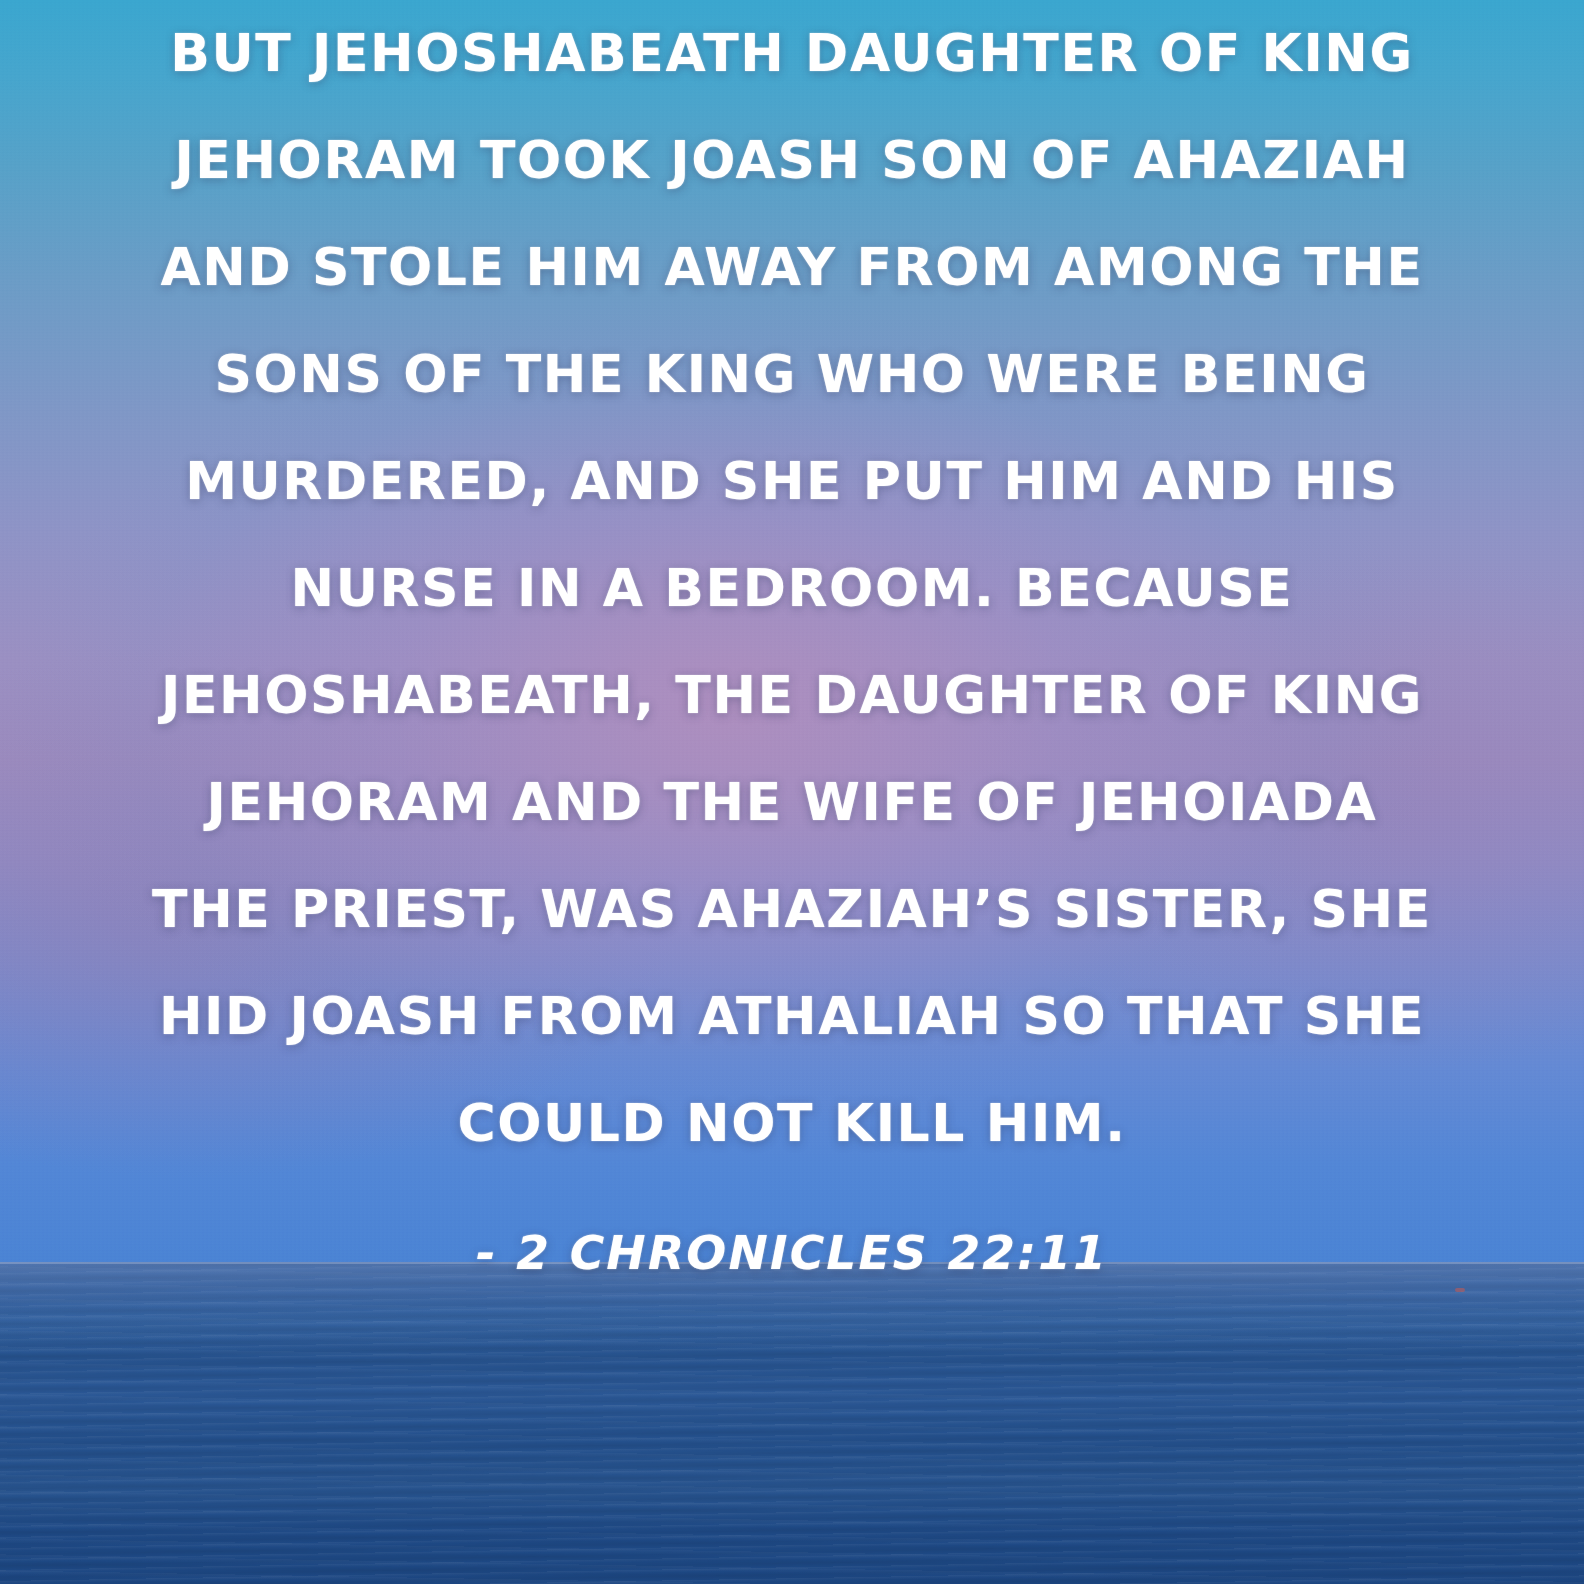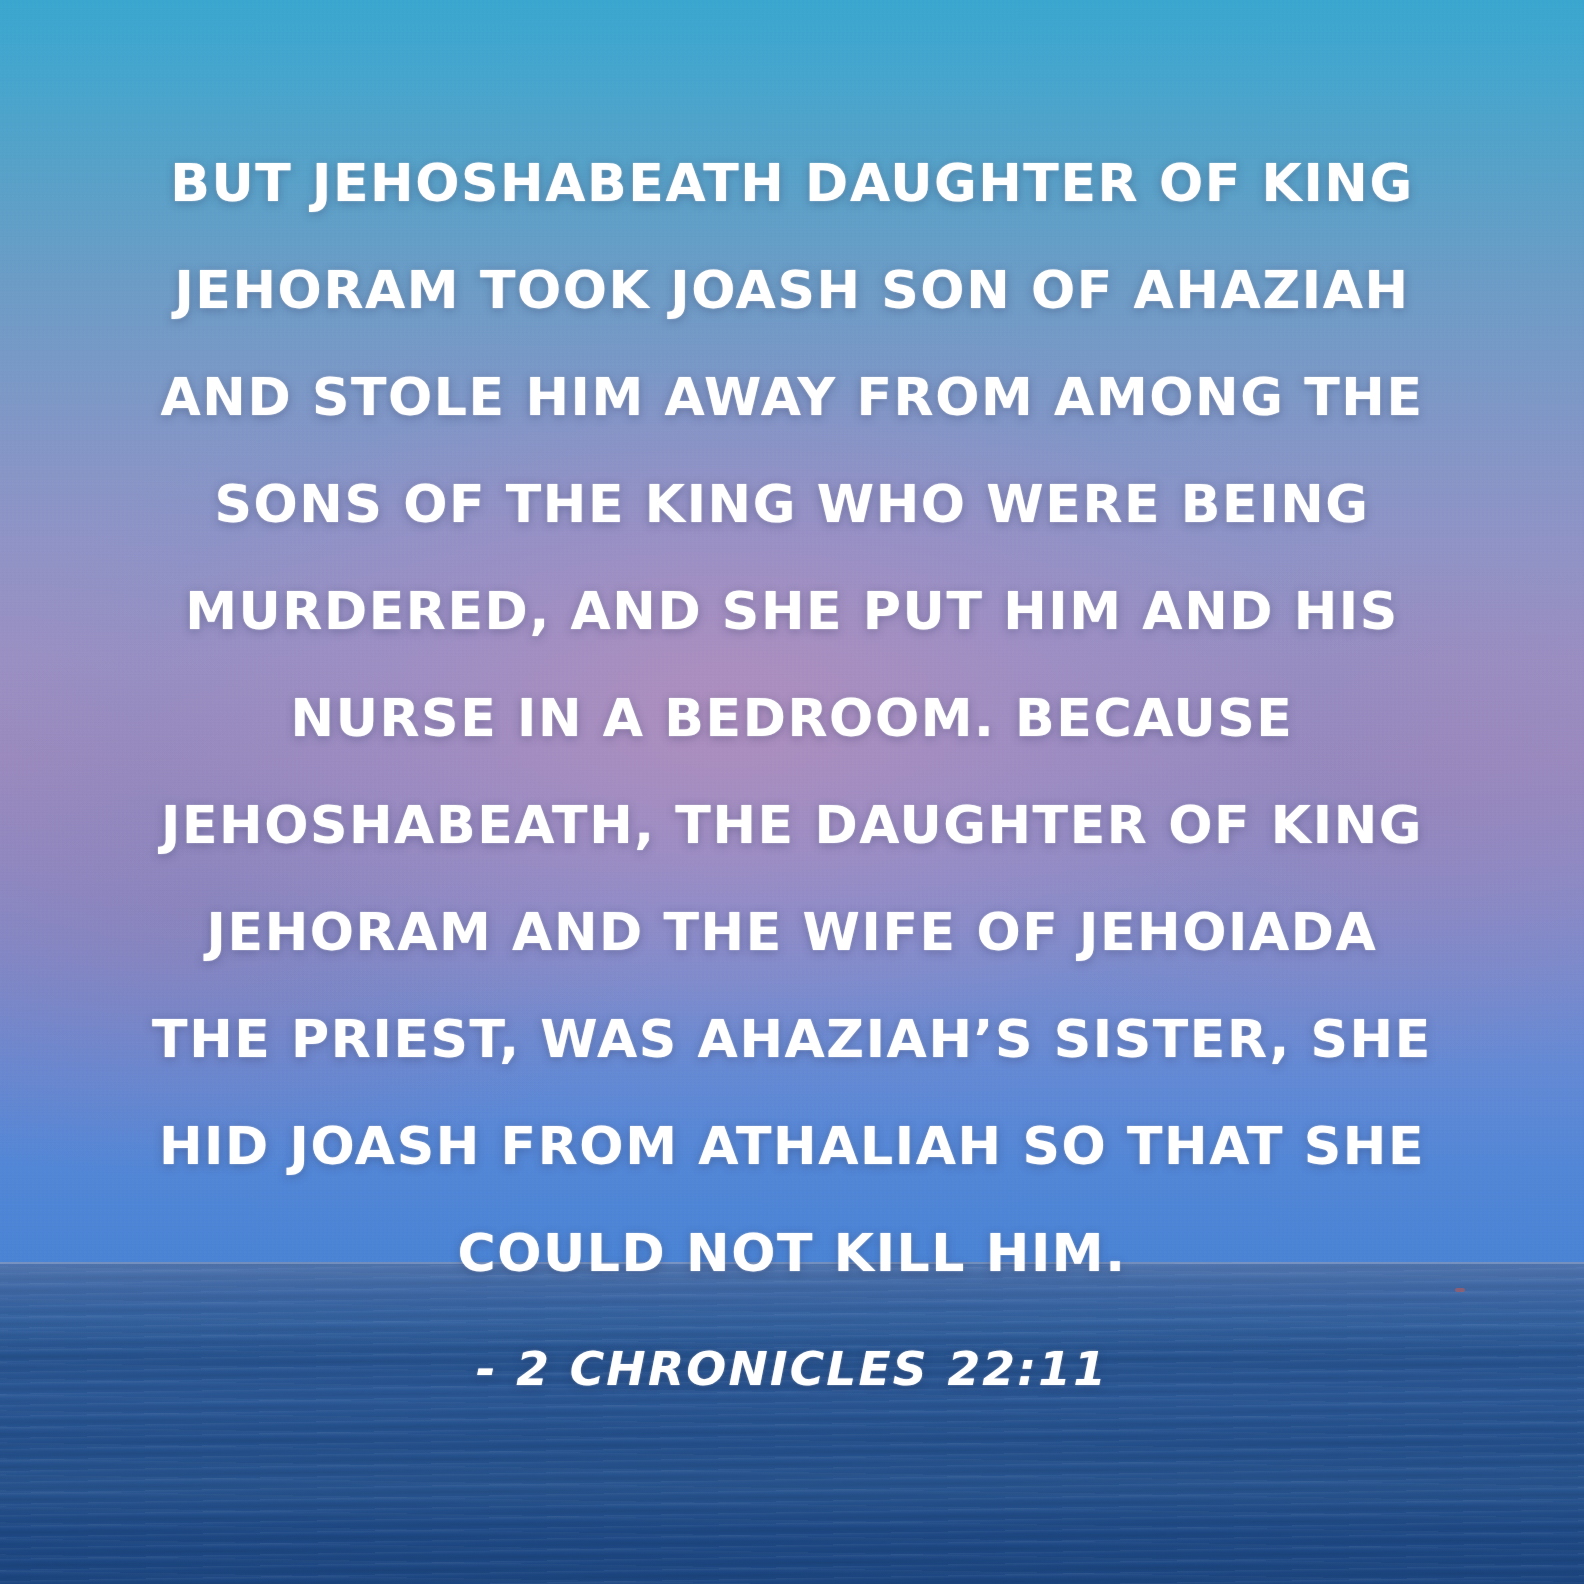--- a/index.html
+++ b/index.html
@@ -111,39 +111,38 @@
   
   .overlay {
     position: absolute;
     left: 0; top: 0;
     width: 1584px;
     height: 1584px;
     display: flex;
     flex-direction: column;
     align-items: center;
     justify-content: flex-start;
-    padding-top: 130px;
     box-sizing: border-box;
   }
   .verse {
     width: 1280px;
     text-align: center;
     color: #ffffff;
     font-family: "DejaVu Sans", sans-serif;
     font-size: 52px;
     font-weight: 700;
     letter-spacing: 1.6px;
     line-height: 107px;
     text-transform: uppercase;
     text-shadow:
       0 0 2px rgba(255,255,255,0.55),
       0 2px 10px rgba(40,50,90,0.35);
   }
   .reference {
-    margin-top: 34px;
+    margin-top: 48px;
     color: #ffffff;
     font-family: "DejaVu Sans", sans-serif;
     font-size: 47px;
     font-weight: 700;
     font-style: italic;
     letter-spacing: 2.2px;
     text-transform: uppercase;
     text-shadow:
       0 0 2px rgba(255,255,255,0.5),
       0 2px 10px rgba(40,50,90,0.35);

